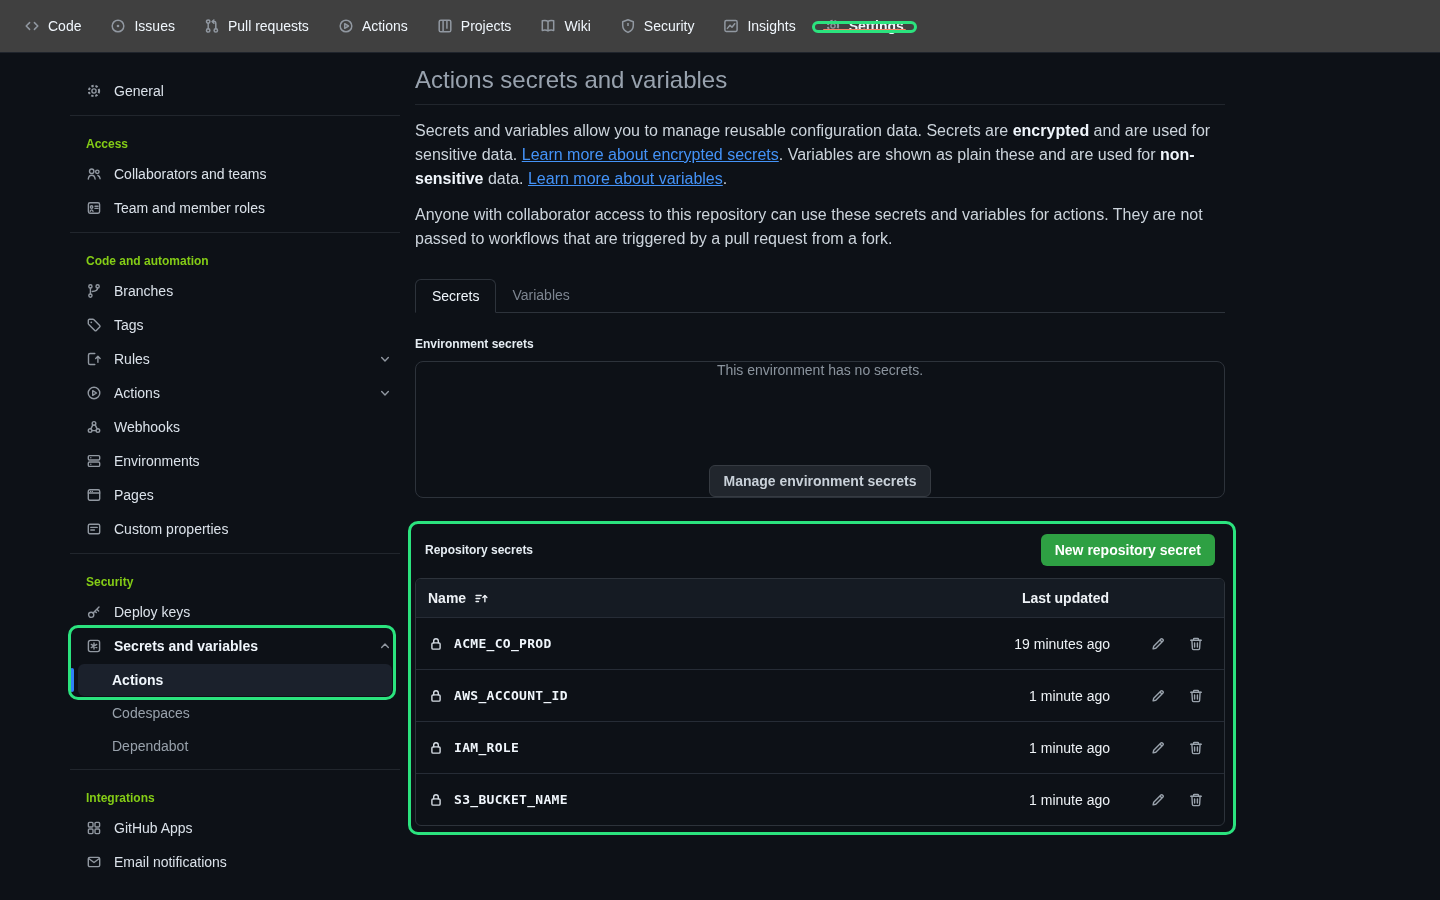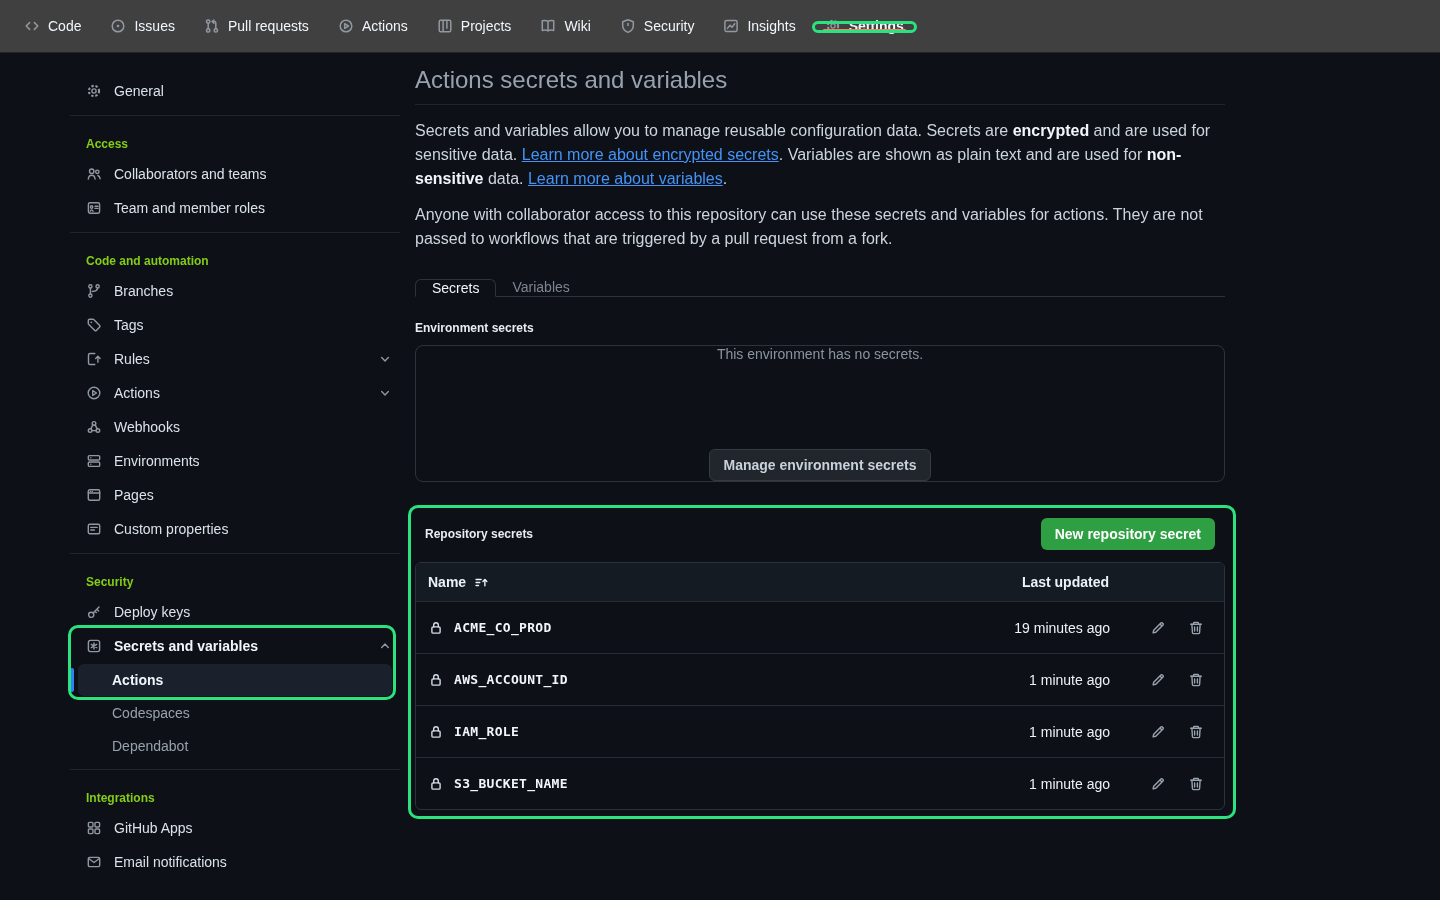--- a/index.html
+++ b/index.html
@@ -61,21 +61,21 @@
   .content { position:absolute; left:415px; top:52px; width:810px; }
   .page-title { font-size:24px; font-weight:400; color:#98a2ae; padding-top:14px; }
   .title-divider { border:none; border-top:1px solid #21262d; margin-top:10px; }
   .intro { margin-top:14px; font-size:16px; line-height:24px; color:#ccd4dc; }
   .intro + .intro { margin-top:12px; }
   .intro b { color:#f0f6fc; }
   .intro a { color:#4493f8; text-decoration:underline; cursor:pointer; }
 
   .tabs { margin-top:28px; display:flex; border-bottom:1px solid #2d333b; }
   .tab {
-    padding:0 16px; font-size:14px; cursor:pointer; margin-bottom:-1px;
+    padding:8px 16px; font-size:14px; cursor:pointer; margin-bottom:-1px;
   }
   .tab.active {
     color:#f0f6fc; background:#0d1117; border:1px solid #2d333b; border-bottom:1px solid #0d1117;
     border-radius:6px 6px 0 0;
   }
   .tab.inactive { color:#7d8590; }
 
   .sec-heading { margin-top:24px; font-size:12px; font-weight:700; color:#e6edf3; }
 
   .env-box {
@@ -435,21 +435,21 @@
       <span>Email notifications</span>
     </div>
 
   </aside>
 
   <main class="content">
 
     <h2 class="page-title">Actions secrets and variables</h2>
     <hr class="title-divider">
 
-    <p class="intro"><span>Secrets and variables allow you to manage reusable configuration data. Secrets are </span><b>encrypted</b><span> and are used for sensitive data. </span><a>Learn more about encrypted secrets</a><span>. Variables are shown as plain text and are used for </span><b>non-sensitive</b><span> data. </span><a>Learn more about variables</a><span>.</span></p>
+    <p class="intro"><span>Secrets and variables allow you to manage reusable configuration data. Secrets are </span><b>encrypted</b><span> and are used for sensitive data. </span><a>Learn more about encrypted secrets</a><span>. Variables are shown as plain these and are used for </span><b>non-sensitive</b><span> data. </span><a>Learn more about variables</a><span>.</span></p>
 
     <p class="intro">Anyone with collaborator access to this repository can use these secrets and variables for actions. They are not passed to workflows that are triggered by a pull request from a fork.</p>
 
     <div class="tabs">
       <div class="tab active">Secrets</div>
       <div class="tab inactive">Variables</div>
     </div>
 
     <h3 class="sec-heading">Environment secrets</h3>
 

